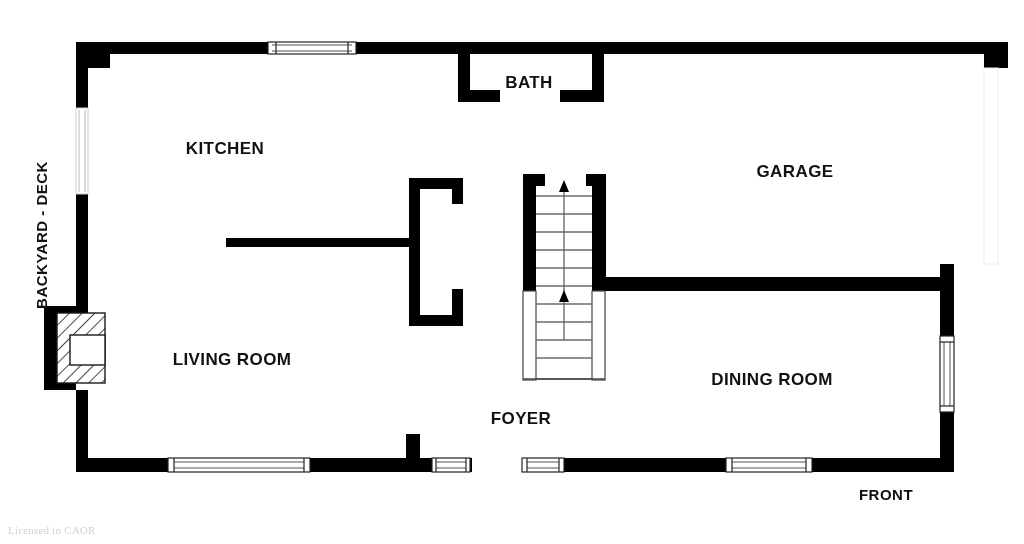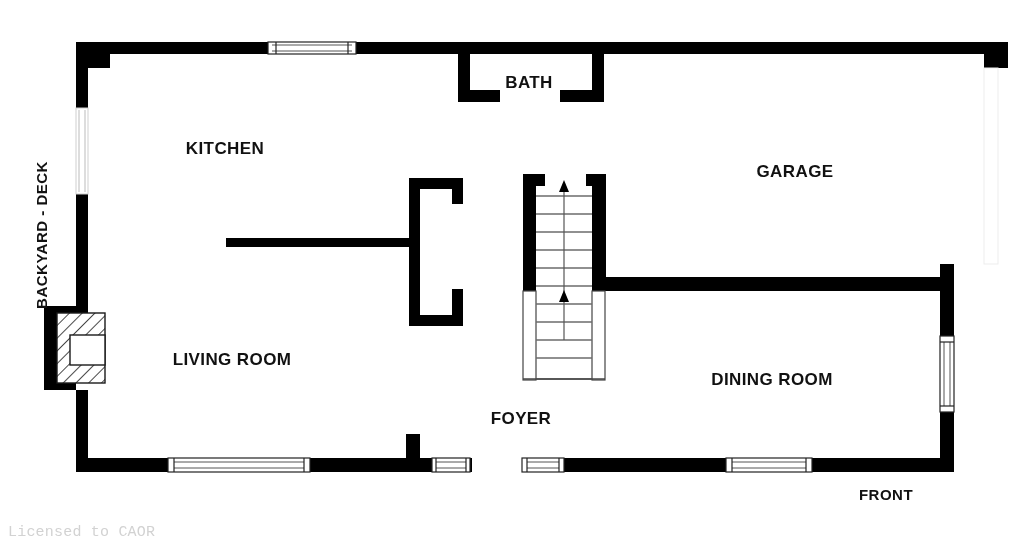--- a/index.html
+++ b/index.html
@@ -36,22 +36,22 @@
     font-family: "Liberation Sans", sans-serif;
     font-weight: bold;
     font-size: 15px;
     fill: #111111;
     letter-spacing: 0.5px;
   }
   .license-text {
     position: absolute;
     left: 8px;
     top: 524px;
-    font-family: Liberation Mono, monospace;
-    font-size: 15px;
+    font-family: Liberation Serif, serif;
+    font-size: 11px;
     color: #d2d2d2;
     letter-spacing: 0.2px;
     white-space: nowrap;
     text-align: center;
   }
 </style>
 </head>
 <body>
 
 <div id="plan-root">

